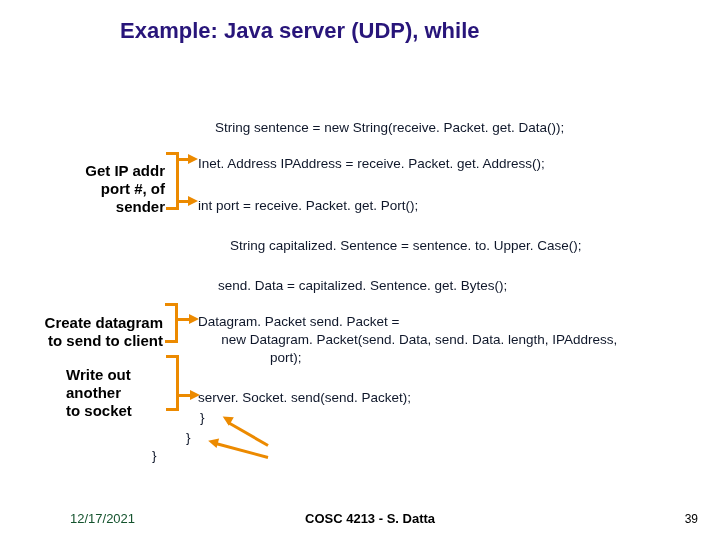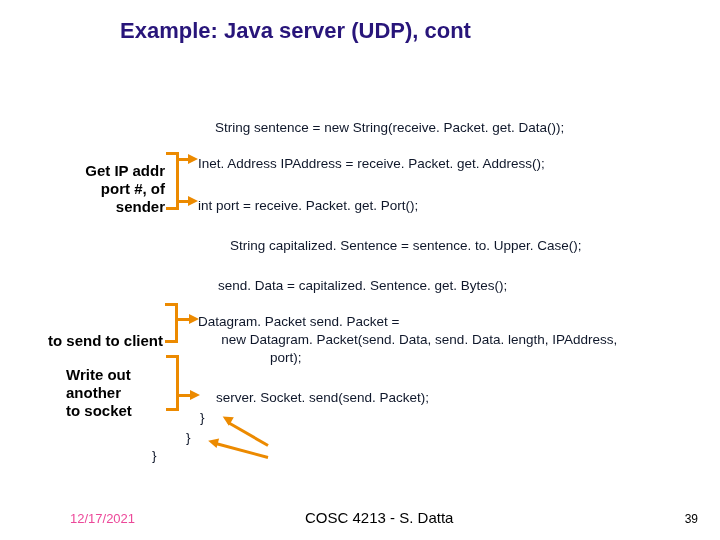--- a/index.html
+++ b/index.html
@@ -71,55 +71,56 @@
     position: absolute;
     background: #ec8a00;
     height: 3px;
     transform-origin: 0 50%;
   }
   .footer-left {
     position: absolute;
     bottom: 14px;
     left: 70px;
     font-size: 13px;
-    color: #ec4899;
+    color: #14532d;
   }
   .footer-mid {
     position: absolute;
     bottom: 14px;
     left: 305px;
-    font-size: 15px;
+    font-size: 13px;
     color: #000;
+    font-weight: bold;
   }
   .footer-right {
     position: absolute;
     bottom: 14px;
     right: 22px;
     font-size: 12px;
     color: #000;
   }
 </style>
 </head>
 <body>
 
-<div class="title">Example: Java server (UDP), cont</div>
+<div class="title">Example: Java server (UDP), while</div>
 
 <div class="annot" style="top:150px; left:60px; text-align:right; width:105px">
   <span>Get IP addr</span><br>
   <span>port #, of</span><br>
   <span>sender</span>
 </div>
 <div class="bracket" style="top:152px; height:52px; left:166px"></div>
 <div class="arrow-line" style="top:158px; left:176px; width:14px"></div>
 <div class="arrow-head" style="top:154px; left:188px"></div>
 <div class="arrow-line" style="top:200px; left:176px; width:14px"></div>
 <div class="arrow-head" style="top:196px; left:188px"></div>
 
 <div class="annot" style="top:302px; left:18px; text-align:right; width:145px">
-  <br>
+  <span>Create datagram</span><br>
   <span>to send to client</span>
 </div>
 <div class="bracket" style="top:303px; height:34px; left:165px"></div>
 <div class="arrow-line" style="top:318px; left:175px; width:16px"></div>
 <div class="arrow-head" style="top:314px; left:189px"></div>
 
 <div class="annot" style="top:354px; left:66px; text-align:left; width:98px">
   <span>Write out</span><br>
   <span>another</span><br>
   <span>to socket</span>
@@ -139,20 +140,20 @@
 <div class="arrow-head-diag" style="top:437px; left:208px; transform:rotate(195deg)"></div>
 
 <div class="codeline" style="top:120px; left:215px">String sentence = new String(receive. Packet. get. Data());</div>
 <div class="codeline" style="top:156px; left:198px">Inet. Address IPAddress = receive. Packet. get. Address();</div>
 <div class="codeline" style="top:198px; left:198px">int port = receive. Packet. get. Port();</div>
 <div class="codeline" style="top:238px; left:230px">String capitalized. Sentence = sentence. to. Upper. Case();</div>
 <div class="codeline" style="top:278px; left:218px">send. Data = capitalized. Sentence. get. Bytes();</div>
 <div class="codeline" style="top:314px; left:198px">Datagram. Packet send. Packet =</div>
 <div class="codeline" style="top:332px; left:210px">   new Datagram. Packet(send. Data, send. Data. length, IPAddress,</div>
 <div class="codeline" style="top:350px; left:270px">port);</div>
-<div class="codeline" style="top:390px; left:216px">server. Socket. send(send. Packet);</div>
+<div class="codeline" style="top:390px; left:198px">server. Socket. send(send. Packet);</div>
 <div class="codeline" style="top:410px; left:200px">}</div>
 <div class="codeline" style="top:430px; left:186px">}</div>
 <div class="codeline" style="top:448px; left:152px">}</div>
 
 <div class="footer-left">12/17/2021</div>
 <div class="footer-mid">COSC 4213 - S. Datta</div>
 <div class="footer-right">39</div>
 
 </body></html>

